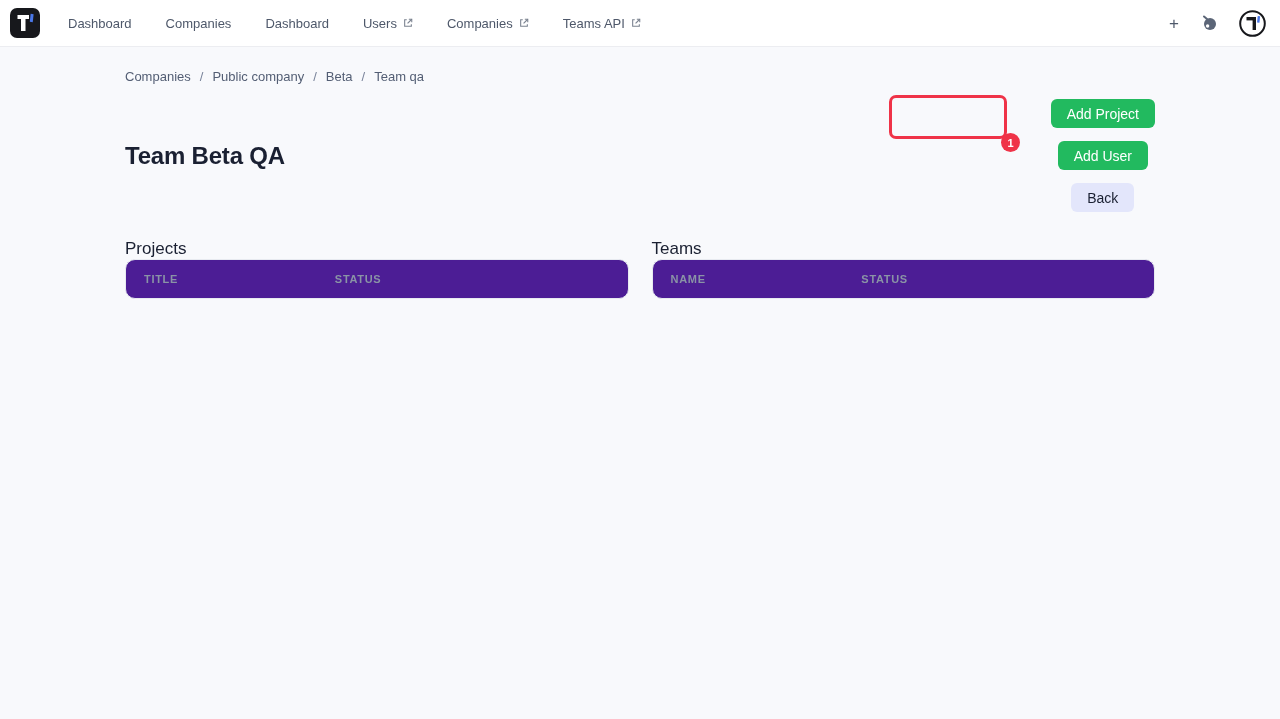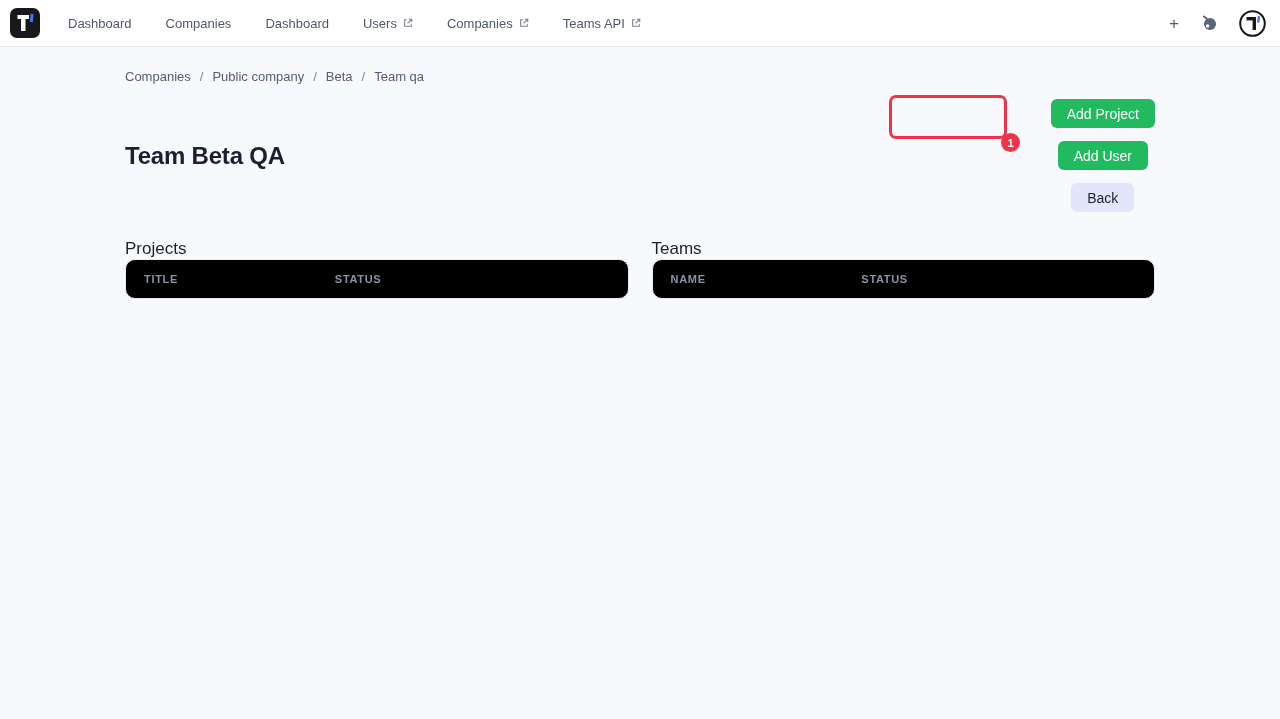--- a/index.html
+++ b/index.html
@@ -73,21 +73,21 @@
   .btn-green{background:var(--accent-green);color:#ffffff;}
   .btn-back{background:var(--back-btn-bg);color:var(--text-dark);}
   
   .sections{
     display:grid;grid-template-columns:1fr 1fr;column-gap:23px;margin-top:4px;
   }
   .section-heading{
     font-size:17px;font-weight:400;color:var(--text-dark);
   }
   .card{
-    background:#000000;
+    background:#4c1d95;
     border:1px solid var(--card-border);
     border-radius:10px;
   }
   .card-header{
     display:grid;grid-template-columns:41% 59%;
     padding:13px 18px;
   }
   .col-label{
     font-size:11px;font-weight:700;color:var(--text-muted);
     letter-spacing:.7px;white-space:nowrap;

